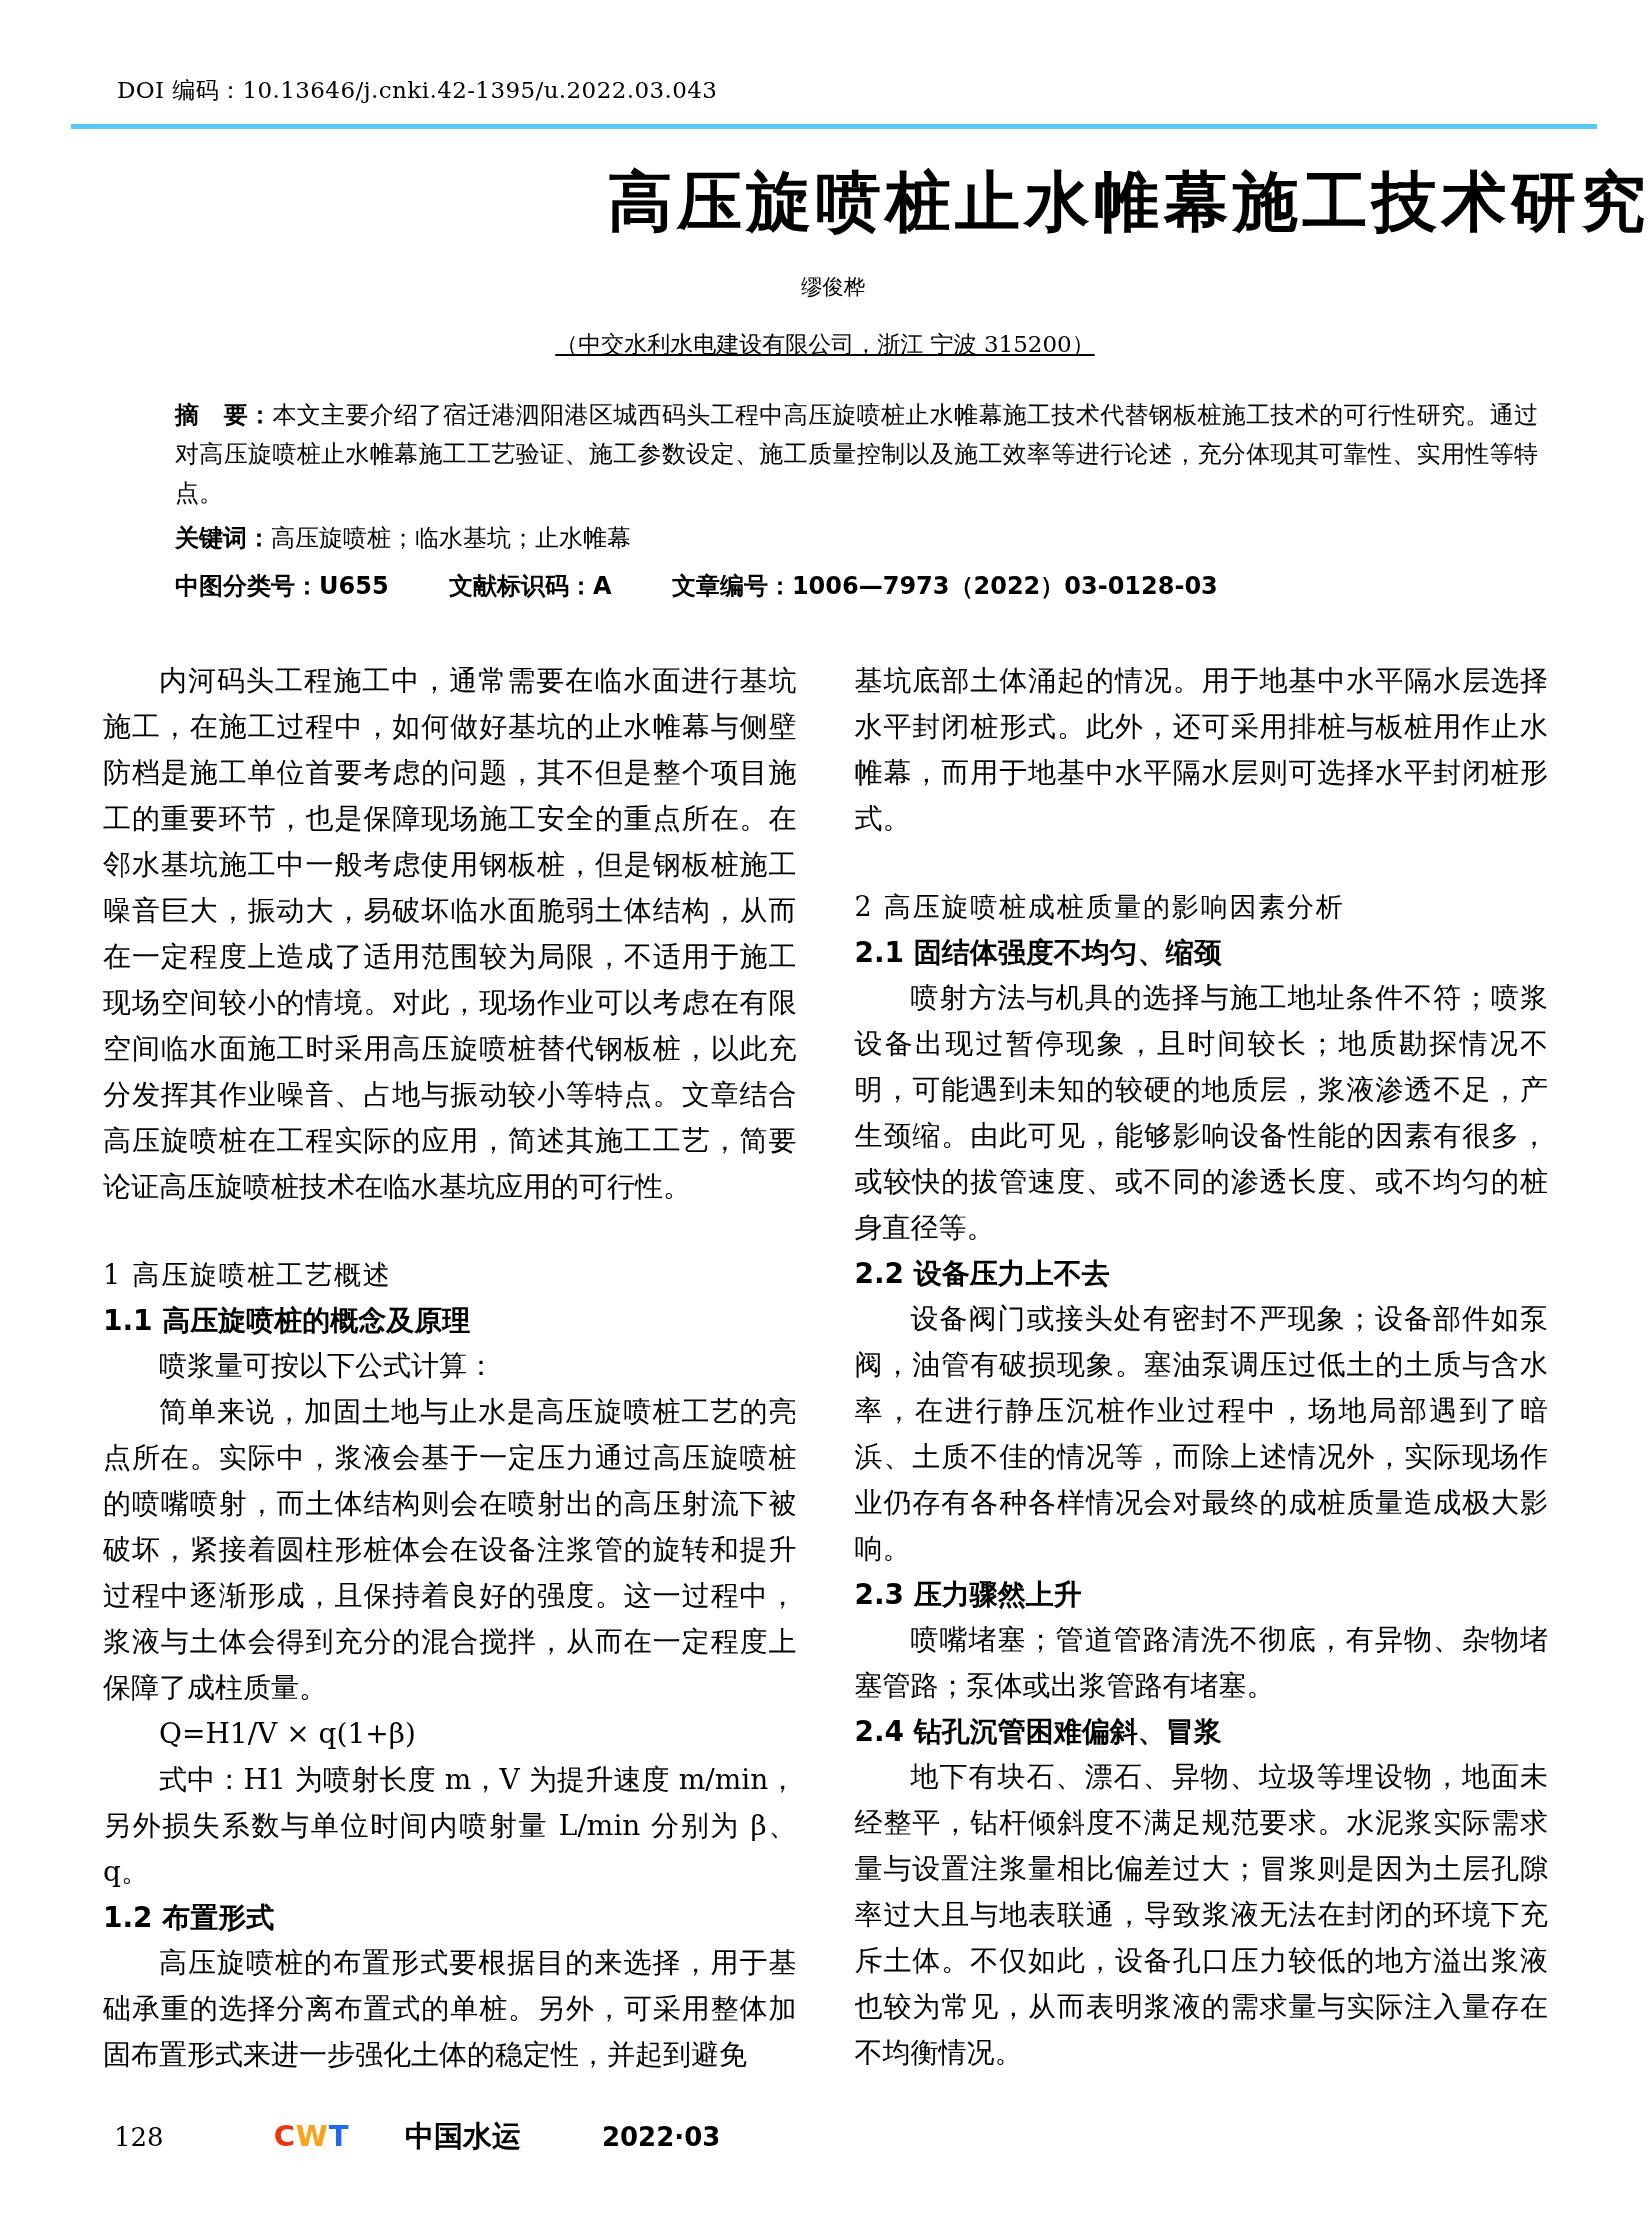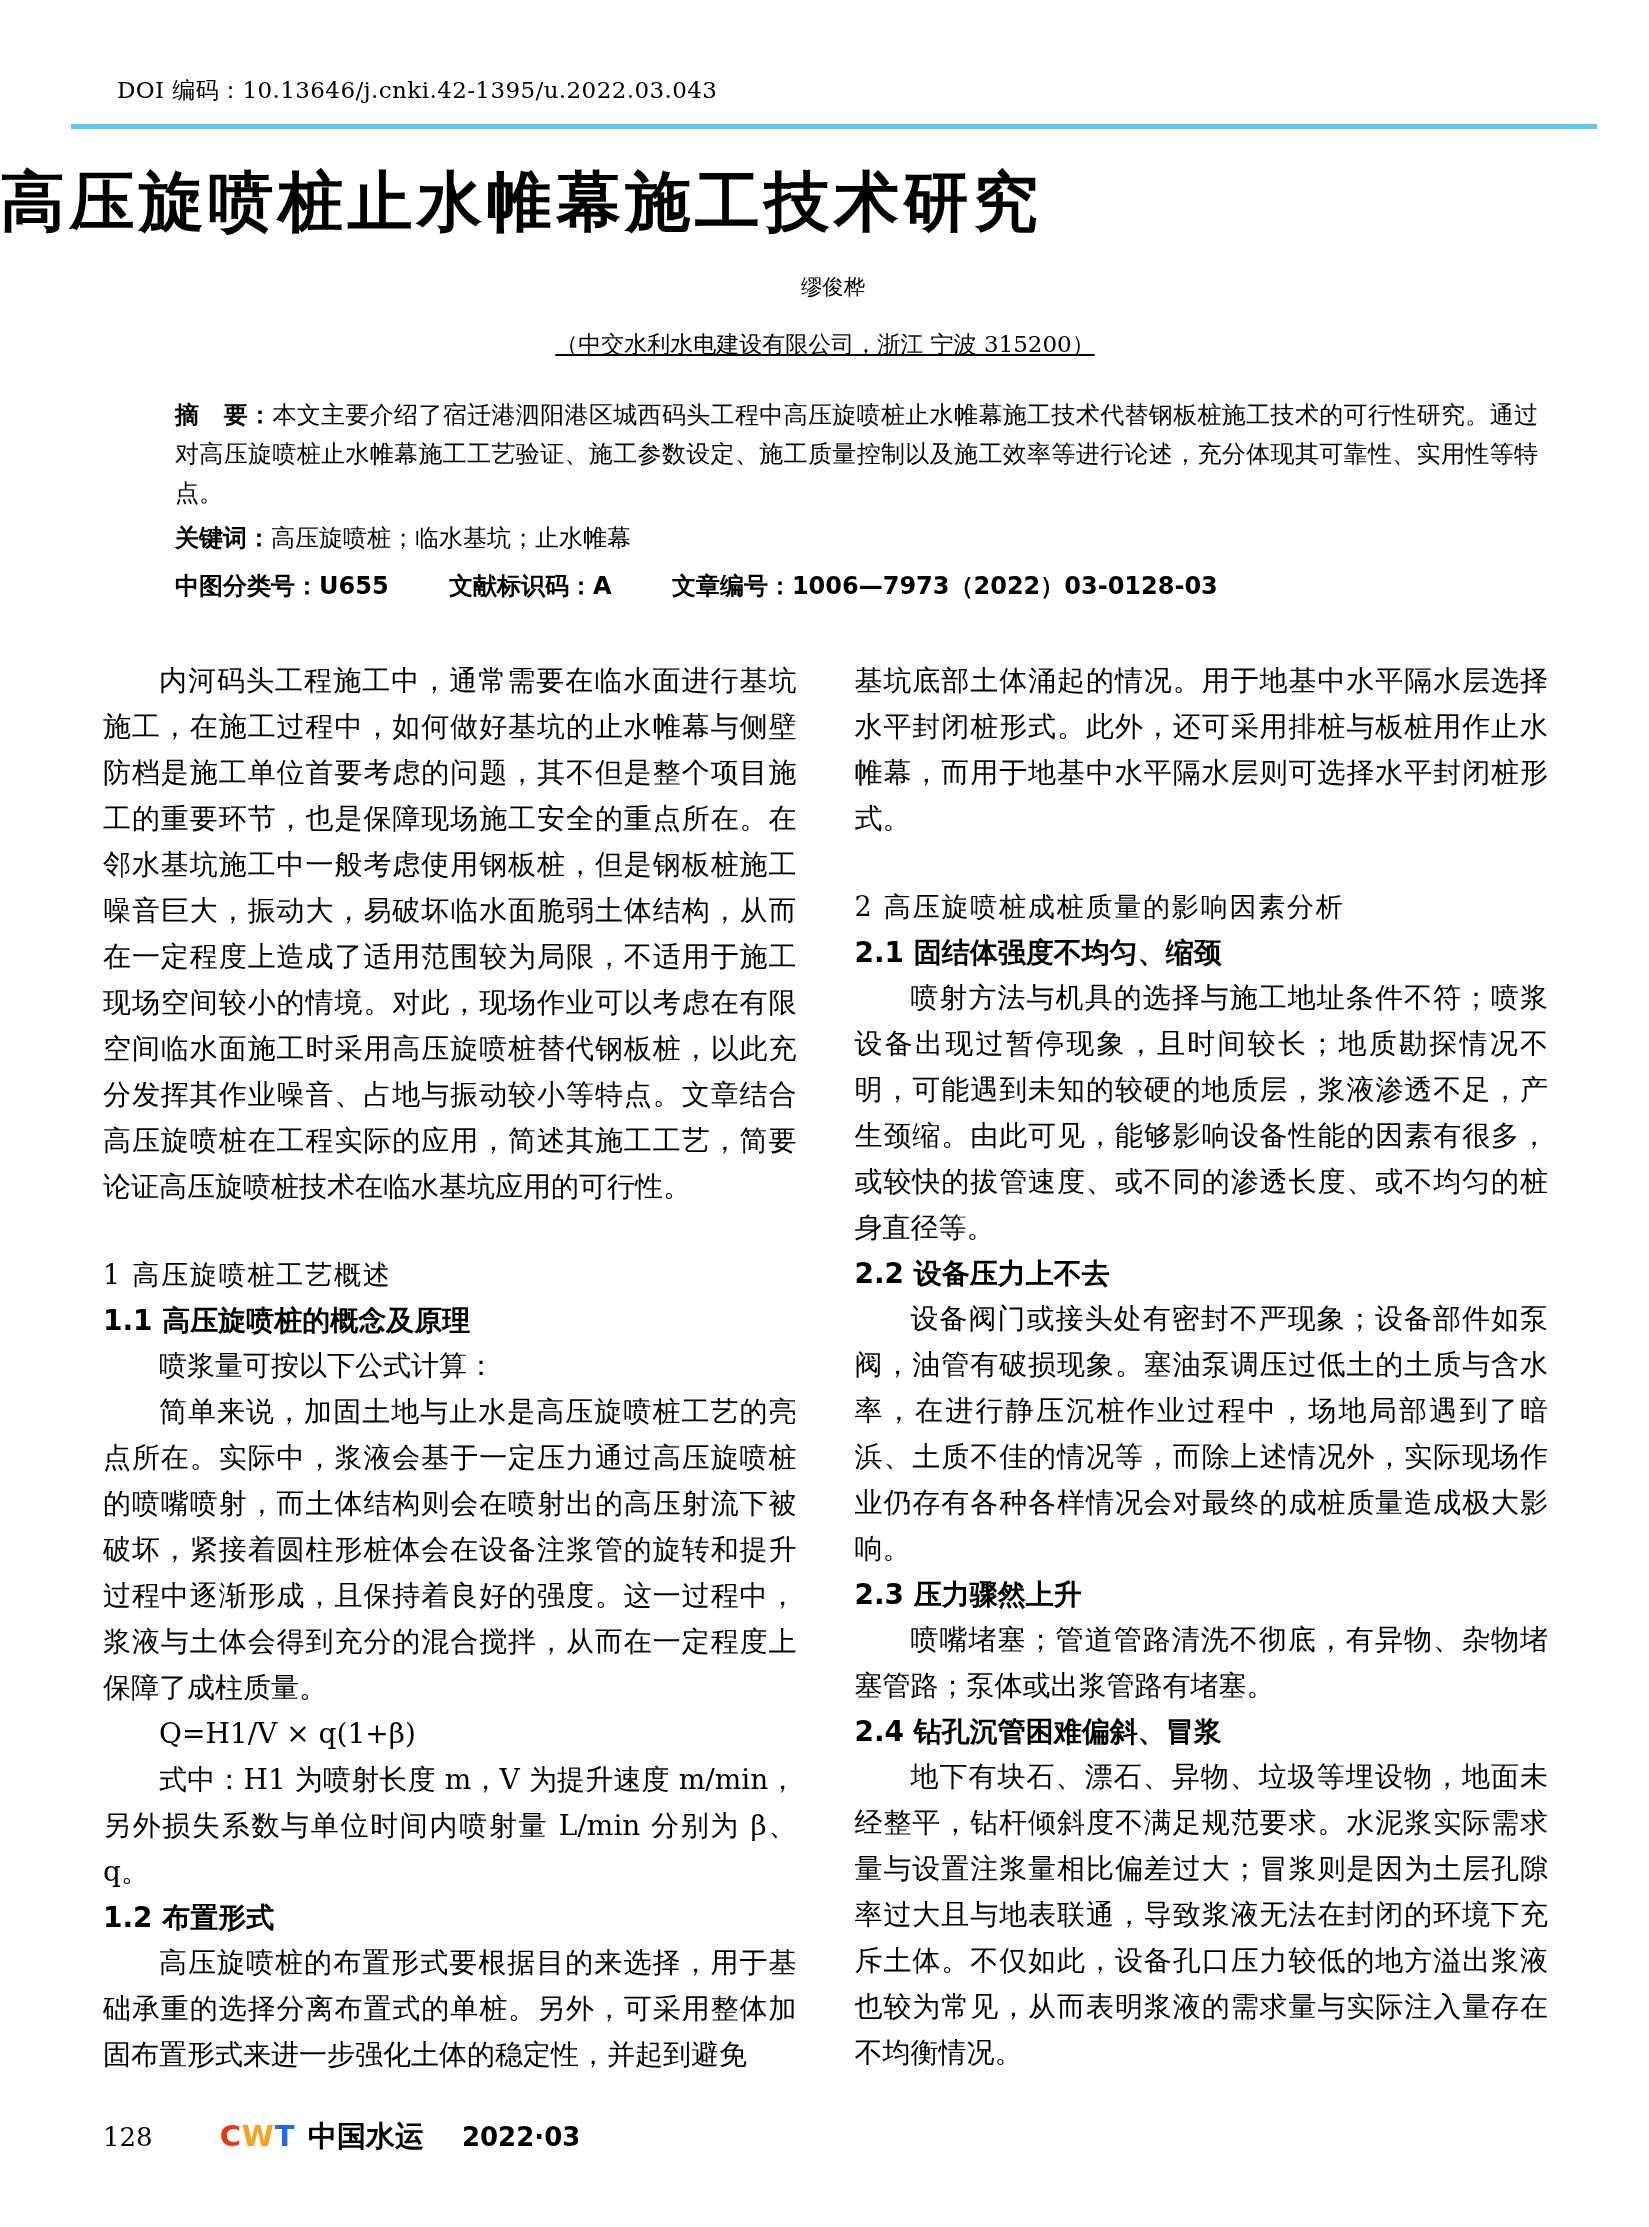--- a/index.html
+++ b/index.html
@@ -16,21 +16,21 @@
     margin:75px 8px 0 117px;
     font-size:23px;
     letter-spacing:0.4px;
   }
   .rule{
     margin:18px 53px 0 71px;
     height:5.3px;
     background:#56C9F4;
   }
   .title{
-    text-align:left;
+    text-align:right;
     margin-top:29px;
     font-size:65px;
     font-weight:bold;
     letter-spacing:4.5px;
     font-family:"DejaVu Serif","Liberation Serif",serif;
   }
   .author{
     text-align:center;
     margin-top:26px;
     font-size:21.4px;
@@ -82,25 +82,26 @@
   }
   .subsection-h{
     margin:0;
     font-size:28px;
     font-weight:bold;
     font-family:"DejaVu Sans","Liberation Sans",sans-serif;
     line-height:45px;
   }
   .footer{
     position:absolute;
-    left:103px;
+    left:114px;
     top:2117px;
     display:flex;
     align-items:baseline;
     white-space:nowrap;
+    gap:43px;
   }
   .page-number{
     font-size:26px;
     font-family:"DejaVu Serif","Liberation Serif",serif;
   }
   .logo{
     margin-left:67px;
     font-size:29px;
     font-weight:bold;
     font-family:"DejaVu Sans","Liberation Sans",sans-serif;

